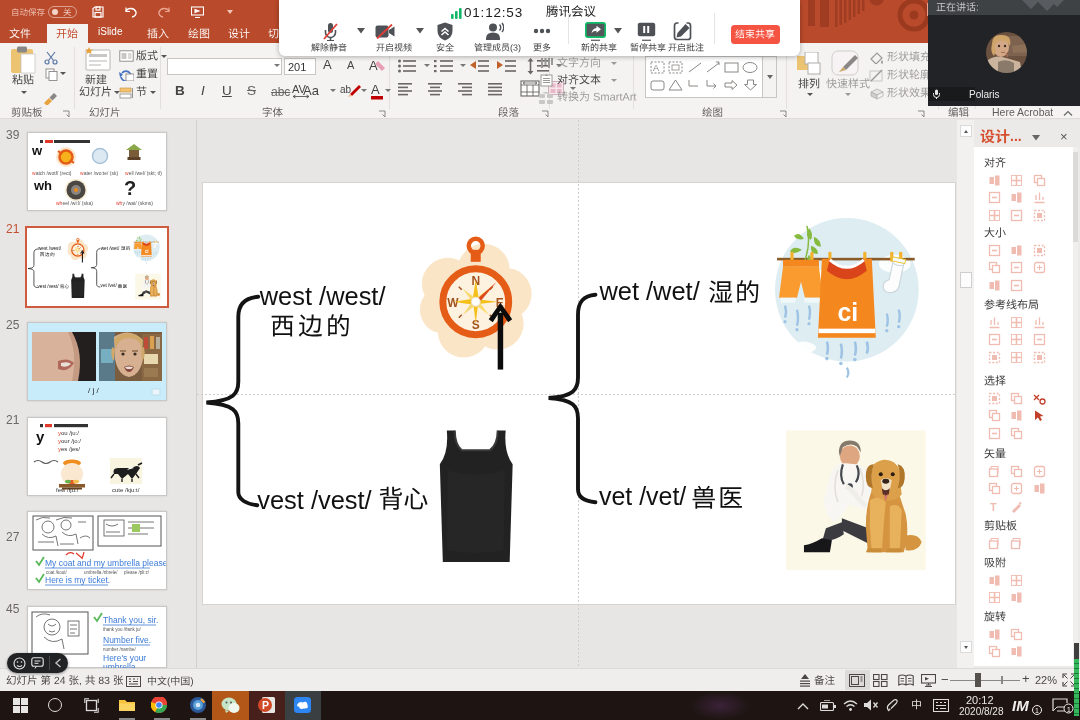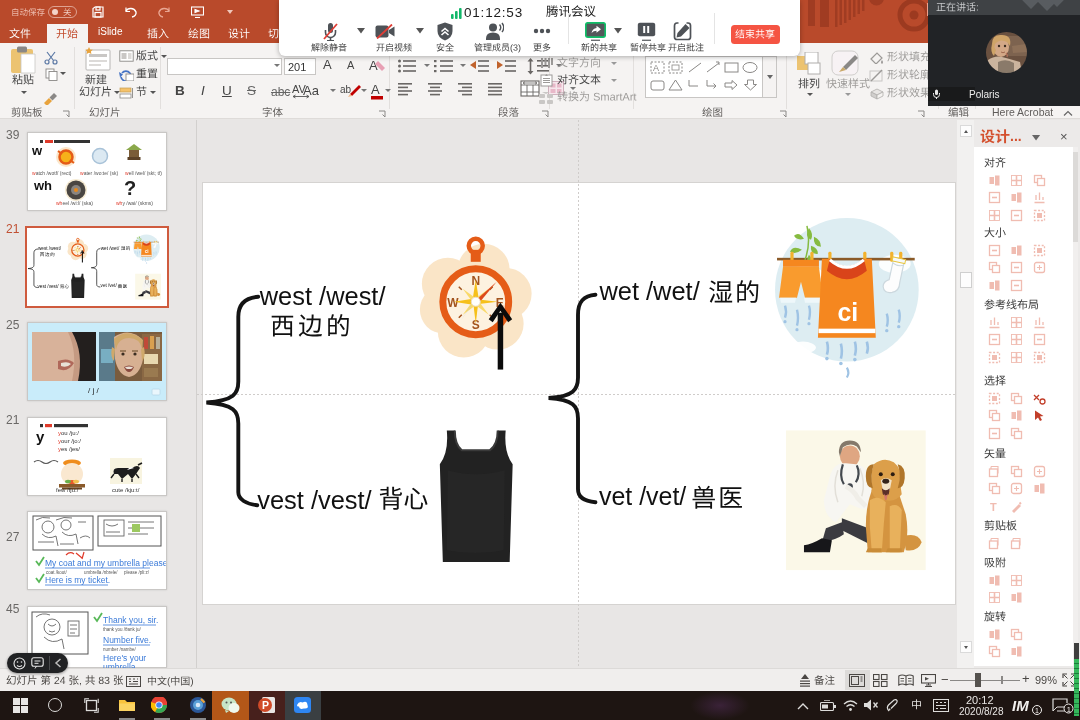--- a/index.html
+++ b/index.html
@@ -1371,21 +1371,21 @@
 <svg class="ab" style="left:921px;top:674px" width="15" height="13" fill="none" stroke="#4a4744" stroke-width="1.1">
     <rect x="0.5" y="0.5" width="14" height="8.5"></rect>
     <path d="M4 3 L8 4.7 L4 6.4 Z" fill="#4a4744" stroke="none"></path>
     <path d="M7.5 9 L7.5 11 M4 12.5 L11 12.5 M5 11 L10 11" stroke-width="1"></path>
   </svg>
 <span class="lat" style="left:941px;top:672px;font-size:13px;color:#4a4744">−</span>
 <div class="ab" style="left:950px;top:679.5px;width:70px;height:1.2px;background:#8a8886"></div>
 <div class="ab" style="left:1001px;top:676px;width:1.5px;height:8px;background:#8a8886"></div>
 <div class="ab" style="left:975px;top:673px;width:6px;height:14px;background:#55524e"></div>
 <span class="lat" style="left:1022px;top:671px;font-size:13px;color:#4a4744">+</span>
-<span class="lat" style="left:1035px;top:674px;font-size:11px;color:#4a4744">99%</span>
+<span class="lat" style="left:1035px;top:674px;font-size:11px;color:#4a4744">22%</span>
 <svg class="ab" style="left:1062px;top:673px" width="14" height="14" fill="none" stroke="#4a4744" stroke-width="1.2">
     <path d="M5 1 L1 1 L1 5 M9 1 L13 1 L13 5 M1 9 L1 13 L5 13 M13 9 L13 13 L9 13"></path>
     <path d="M2 2 L5.5 5.5 M12 2 L8.5 5.5 M2 12 L5.5 8.5 M12 12 L8.5 8.5" stroke-width="1"></path>
   </svg>
 <div class="ab" style="left:1074px;top:643px;width:5px;height:16px;background:#3f3f3f"></div>
 <div class="ab" style="left:1074px;top:659px;width:5px;height:57px;background:repeating-linear-gradient(to bottom,#35b85c 0 3.5px,#1e7a3c 3.5px 5px);z-index:50"></div>
 <div class="ab" style="left:0;top:691px;width:1080px;height:29px;background:#1e1512"></div>
 <div class="ab" style="left:690px;top:691px;width:60px;height:29px;background:radial-gradient(ellipse at center,#3a2238 0%,#1e1512 70%)"></div>
 <svg class="ab" style="left:13px;top:698px" width="15" height="15" fill="#e8e6e4">
     <rect x="0" y="0" width="7" height="7"></rect>

